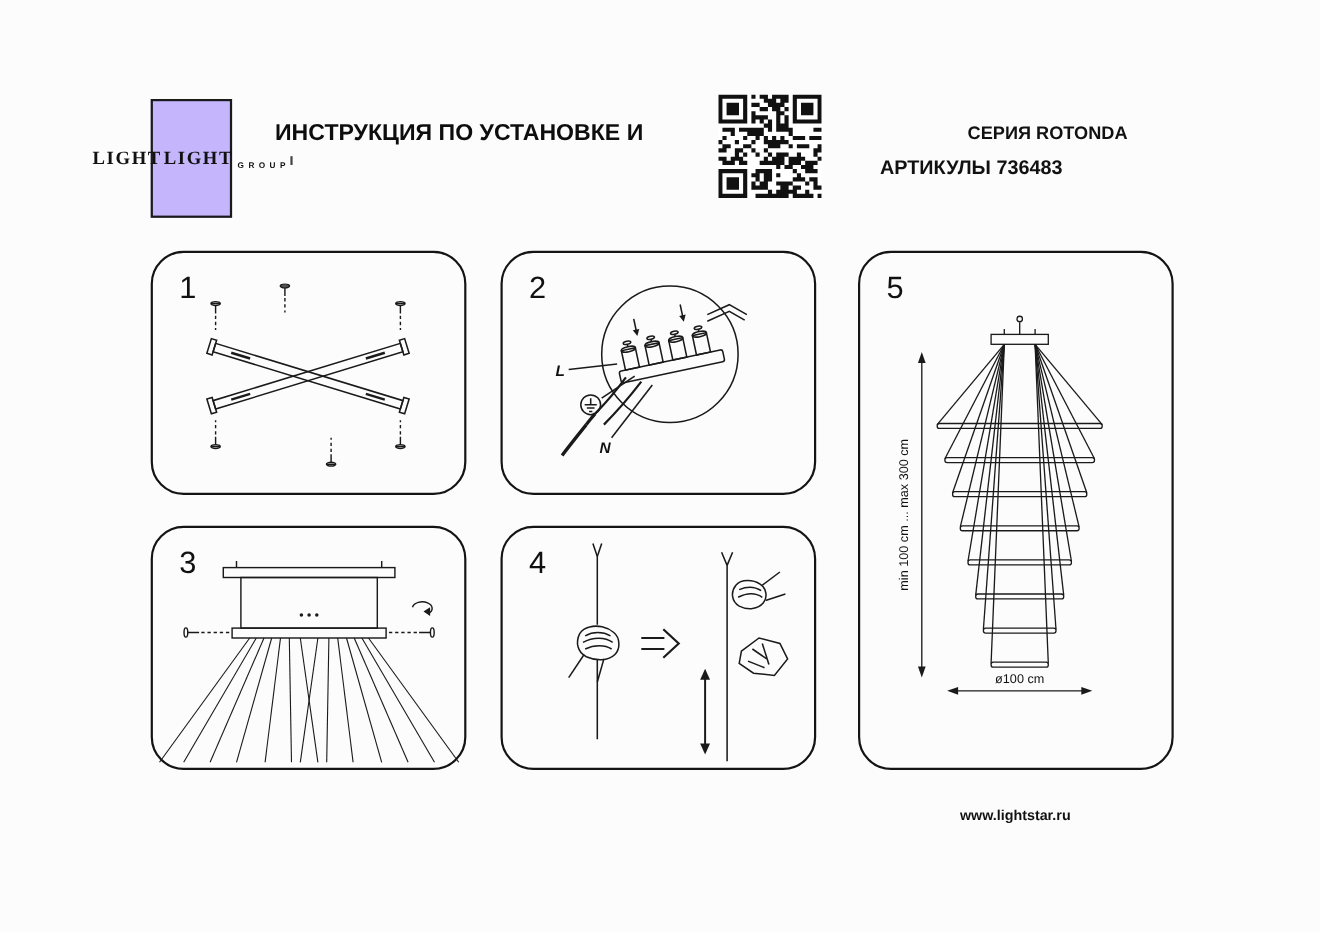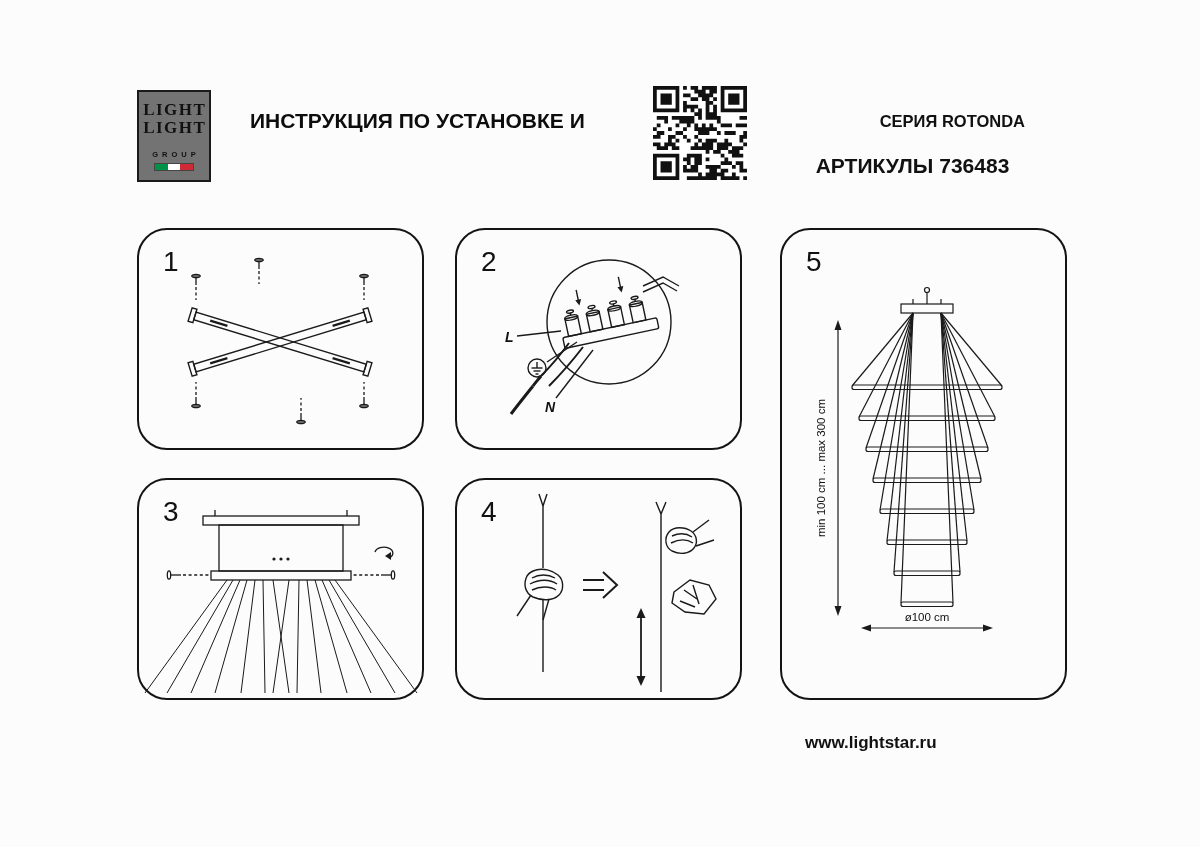--- a/index.html
+++ b/index.html
@@ -8,24 +8,24 @@
     background:#fcfcfc;
     font-family:"Liberation Sans", sans-serif;
     color:#111;
     position:relative;
     overflow:hidden;
   }
   .abs { position:absolute; }
 
   
   .logo {
-    position:absolute; left:137px; top:90px; width:74px; height:92px;
+    position:absolute; left:137px; top:90px; width:74px; height:108px;
     border:2px solid #1a1a1a;
-    display:flex; flex-direction:column; align-items:center; justify-content:center;
-    background:#737373;
+    display:flex; flex-direction:row; align-items:center; justify-content:center;
+    background:#c4b5fd;
   }
   .logo-serif {
     font-family:"Liberation Serif", serif;
     font-weight:bold; font-size:17px; line-height:18px; letter-spacing:1.5px;
     padding-left:1.5px;
   }
   .logo-group {
     font-size:7.5px; letter-spacing:4px; padding-left:4px; margin-top:13px; font-weight:bold;
   }
   .flag { margin-top:4px; width:40px; height:8px; border:1px solid #444; display:flex; background:#fff; }
@@ -35,33 +35,33 @@
   .flag .fr { background:#ce2b37; }
 
   
   .title {
     left:250px; top:106px; width:395px; 
     font-size:21px; font-weight:bold; line-height:30px; color:#0d0d0d;
   }
   .qr { left:653px; top:86px; width:94px; height:94px; background:#fff; }
   .qr svg { display:block; width:100%; height:100%; }
   .series   { left:800px; top:112px; width:225px; text-align:right; font-size:16.5px; font-weight:bold; }
-  .articles { left:800px; top:154px; width:225px; text-align:center; font-size:21px;   font-weight:bold; }
+  .articles { left:800px; top:142px; width:225px; font-size:18px;   font-weight:bold; }
 
   
   .panel {
     position:absolute; border:2px solid #141414; border-radius:30px; background:transparent;
   }
   .panel > svg { position:absolute; left:0; top:0; width:100%; height:100%; }
   .panel-number {
     position:absolute; left:24px; top:16px; font-size:28px; color:#111; z-index:2;
   }
 
   
-  .footer { left:805px; top:733px; width:236px; font-size:17px; font-weight:bold; }
+  .footer { left:805px; top:733px; width:236px; text-align:center; font-size:13px; font-weight:bold; }
 
   svg text { font-family:"Liberation Sans", sans-serif; fill:#111; }
 </style>
 </head>
 <body>
 
 <div id="page">
 
   <div class="logo">
     <div class="logo-serif">LIGHT</div>

